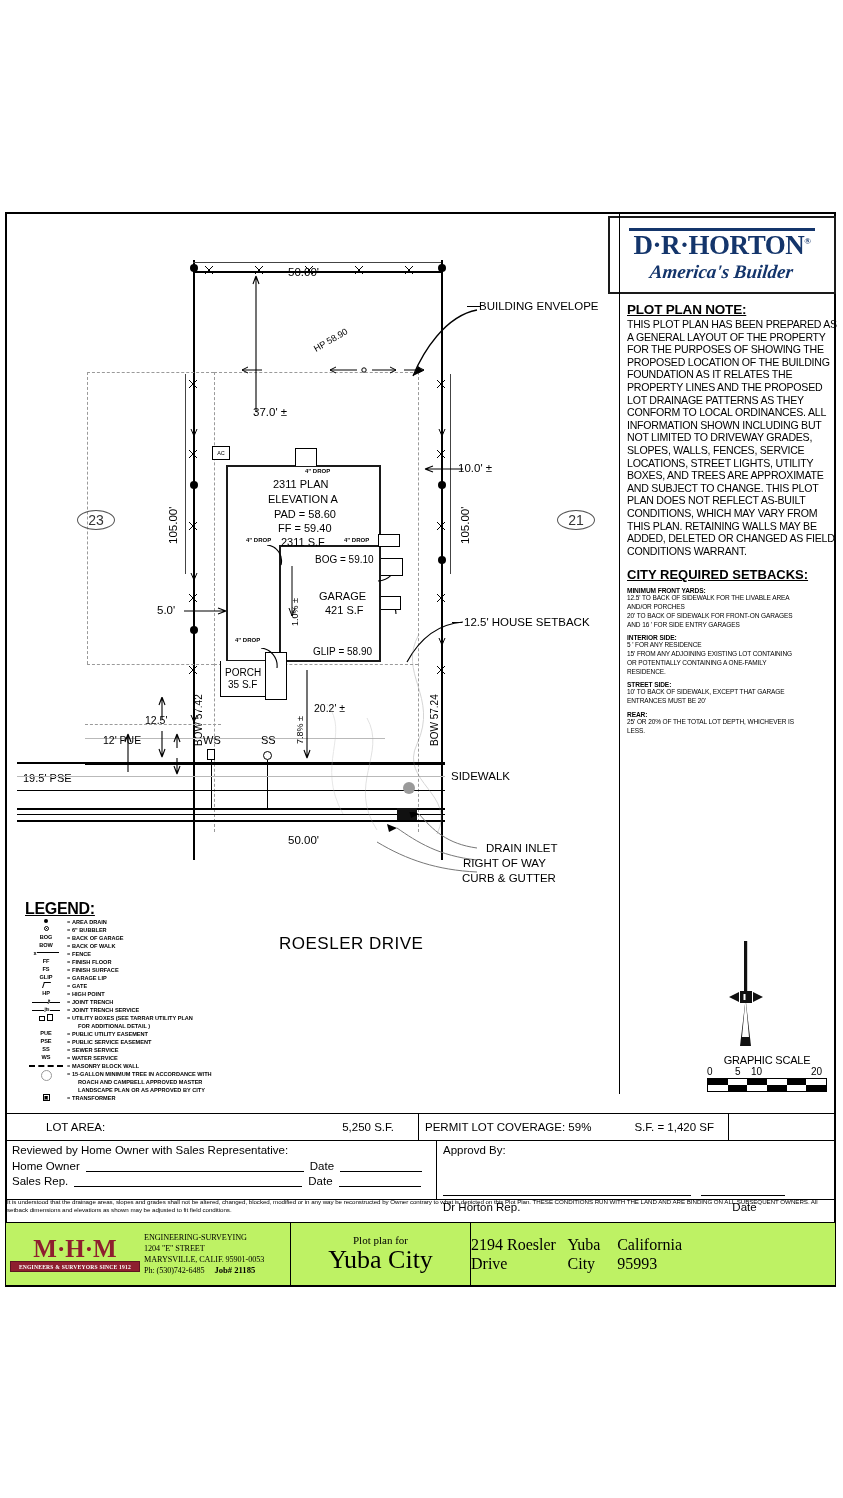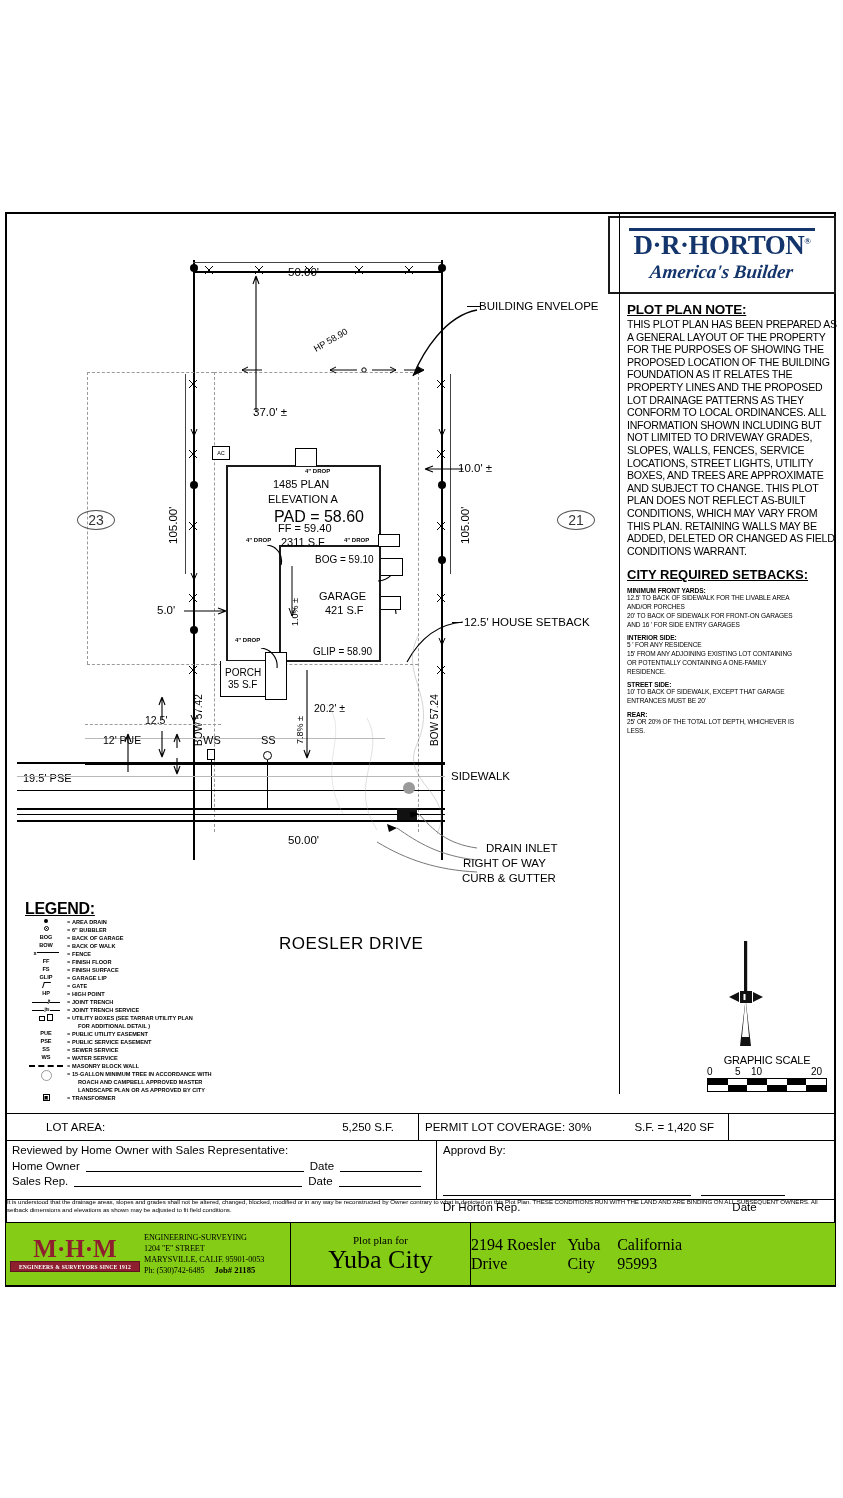--- a/index.html
+++ b/index.html
@@ -112,21 +112,21 @@
 
   .uline { display: inline-block; border-bottom: 1px solid #000; height: 11px; }
 
   #fine {
     position: absolute; left: 7px; top: 1198px; width: 826px;
     font-size: 6.2px; line-height: 1.35; letter-spacing: -0.05px;
   }
 
   
   #bottom-bar { position: absolute; left: 5px; top: 1222px; width: 831px; height: 64px;
-                border: 1.6px solid #000; display: flex; background: #84cc16; }
+                border: 1.6px solid #000; display: flex; background: #bef264; }
   .bb-cell { border-right: 1.6px solid #000; height: 100%; position: relative; }
   .bb-cell:last-child { border-right: none; }
 
   #mhm-logo { font-family: "Liberation Serif", serif; font-weight: bold;
               color: #8e1f2f; font-size: 25px; letter-spacing: 0px; line-height: 1; }
   #mhm-banner { background: #8e1f2f; color: #fff; font-family: "Liberation Serif", serif;
                 font-size: 5.6px; font-weight: bold; text-align: center;
                 padding: 1.5px 0; letter-spacing: 0.2px;
                 border: 1px solid #5d1420; }
   .mhm-addr { font-family: "Liberation Serif", serif; font-size: 8.2px; line-height: 1.36; letter-spacing: -0.1px; }
@@ -231,23 +231,23 @@
     <div class="heavy" style="left:272px; top:331px; width:102px; height:2px;"></div>
     <div class="heavy" style="left:272px; top:331px; width:2px; height:117px;"></div>
     <div class="heavy" style="left:372px; top:331px; width:2px; height:117px;"></div>
     <div class="heavy" style="left:219px; top:446px; width:155px; height:2px;"></div>
 
     <div class="abs" style="left:205px; top:232px; width:18px; height:14px; border:1.3px solid #000; background:#fff; font-size:5.5px; text-align:center; line-height:13px;">AC</div>
 
     <div class="abs" style="left:288px; top:234px; width:22px; height:18px; border:1.3px solid #000; border-bottom:none; background:#fff;"></div>
     <div class="tiny" style="left:298px; top:254px; font-size:6px;">4" DROP</div>
 
-    <div class="dimtxt" style="left:266px; top:264px; font-size:11px;">1485 PLAN</div>
+    <div class="dimtxt" style="left:266px; top:264px; font-size:11px;">2311 PLAN</div>
     <div class="dimtxt" style="left:261px; top:279px; font-size:11px;">ELEVATION A</div>
-    <div class="dimtxt" style="left:267px; top:294px; font-size:16px;">PAD = 58.60</div>
+    <div class="dimtxt" style="left:267px; top:294px; font-size:11px;">PAD = 58.60</div>
     <div class="dimtxt" style="left:271px; top:308px; font-size:11px;">FF = 59.40</div>
     <div class="dimtxt" style="left:274px; top:322px; font-size:11px;">2311 S.F</div>
     <div class="dimtxt" style="left:308px; top:340px; font-size:10px;">BOG = 59.10</div>
     <div class="dimtxt" style="left:312px; top:376px; font-size:11px;">GARAGE</div>
     <div class="dimtxt" style="left:318px; top:390px; font-size:11px;">421 S.F</div>
     <div class="dimtxt" style="left:306px; top:432px; font-size:10px;">GLIP = 58.90</div>
 
     <div class="tiny" style="left:239px; top:323px; font-size:6px;">4" DROP</div>
     <div class="tiny" style="left:337px; top:323px; font-size:6px;">4" DROP</div>
     <div class="tiny" style="left:228px; top:423px; font-size:6px;">4" DROP</div>
@@ -564,21 +564,21 @@
   </div>
 </div>
 
 <div id="tb">
   <div class="tb-row">
     <div class="tb-cell" style="width:413px; display:flex; justify-content:space-between; align-items:center; height:26px;padding-left:40px;">
       <span>LOT AREA:</span>
       <span style="padding-right:18px;">5,250 S.F.</span>
     </div>
     <div class="tb-cell" style="width:310px; display:flex; justify-content:space-between; align-items:center; height:26px;">
-      <span>PERMIT LOT COVERAGE: 30%</span>
+      <span>PERMIT LOT COVERAGE: 59%</span>
       <span style="padding-right:8px;">S.F. = 1,420 SF</span>
     </div>
     <div class="tb-cell" style="flex:1; height:26px;"></div>
   </div>
 
   <div class="tb-row">
     <div class="tb-cell" style="width:431px; height:58px;">
       <div style="margin-bottom:4px;">Reviewed by Home Owner with Sales Representative:</div>
       <div style="display:flex; align-items:flex-end; margin-bottom:3px;">
         <span>Home Owner</span>

